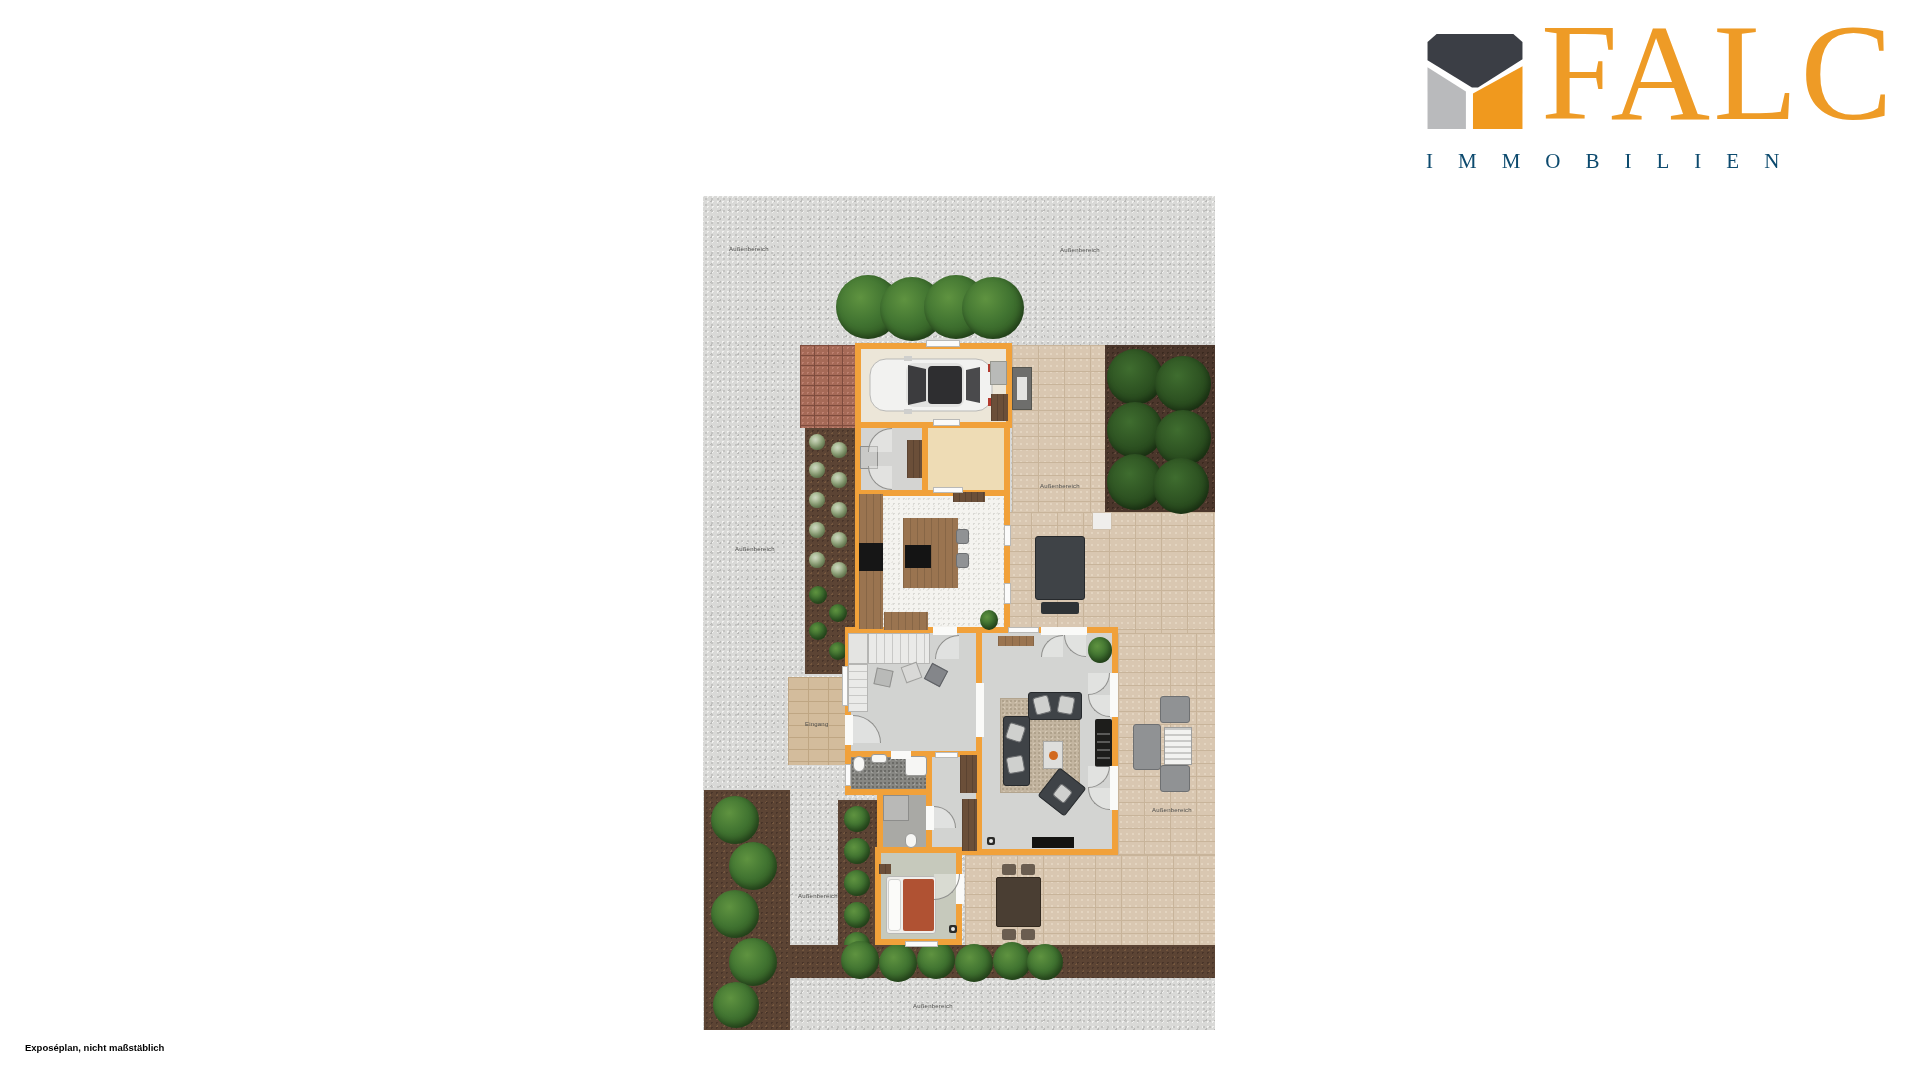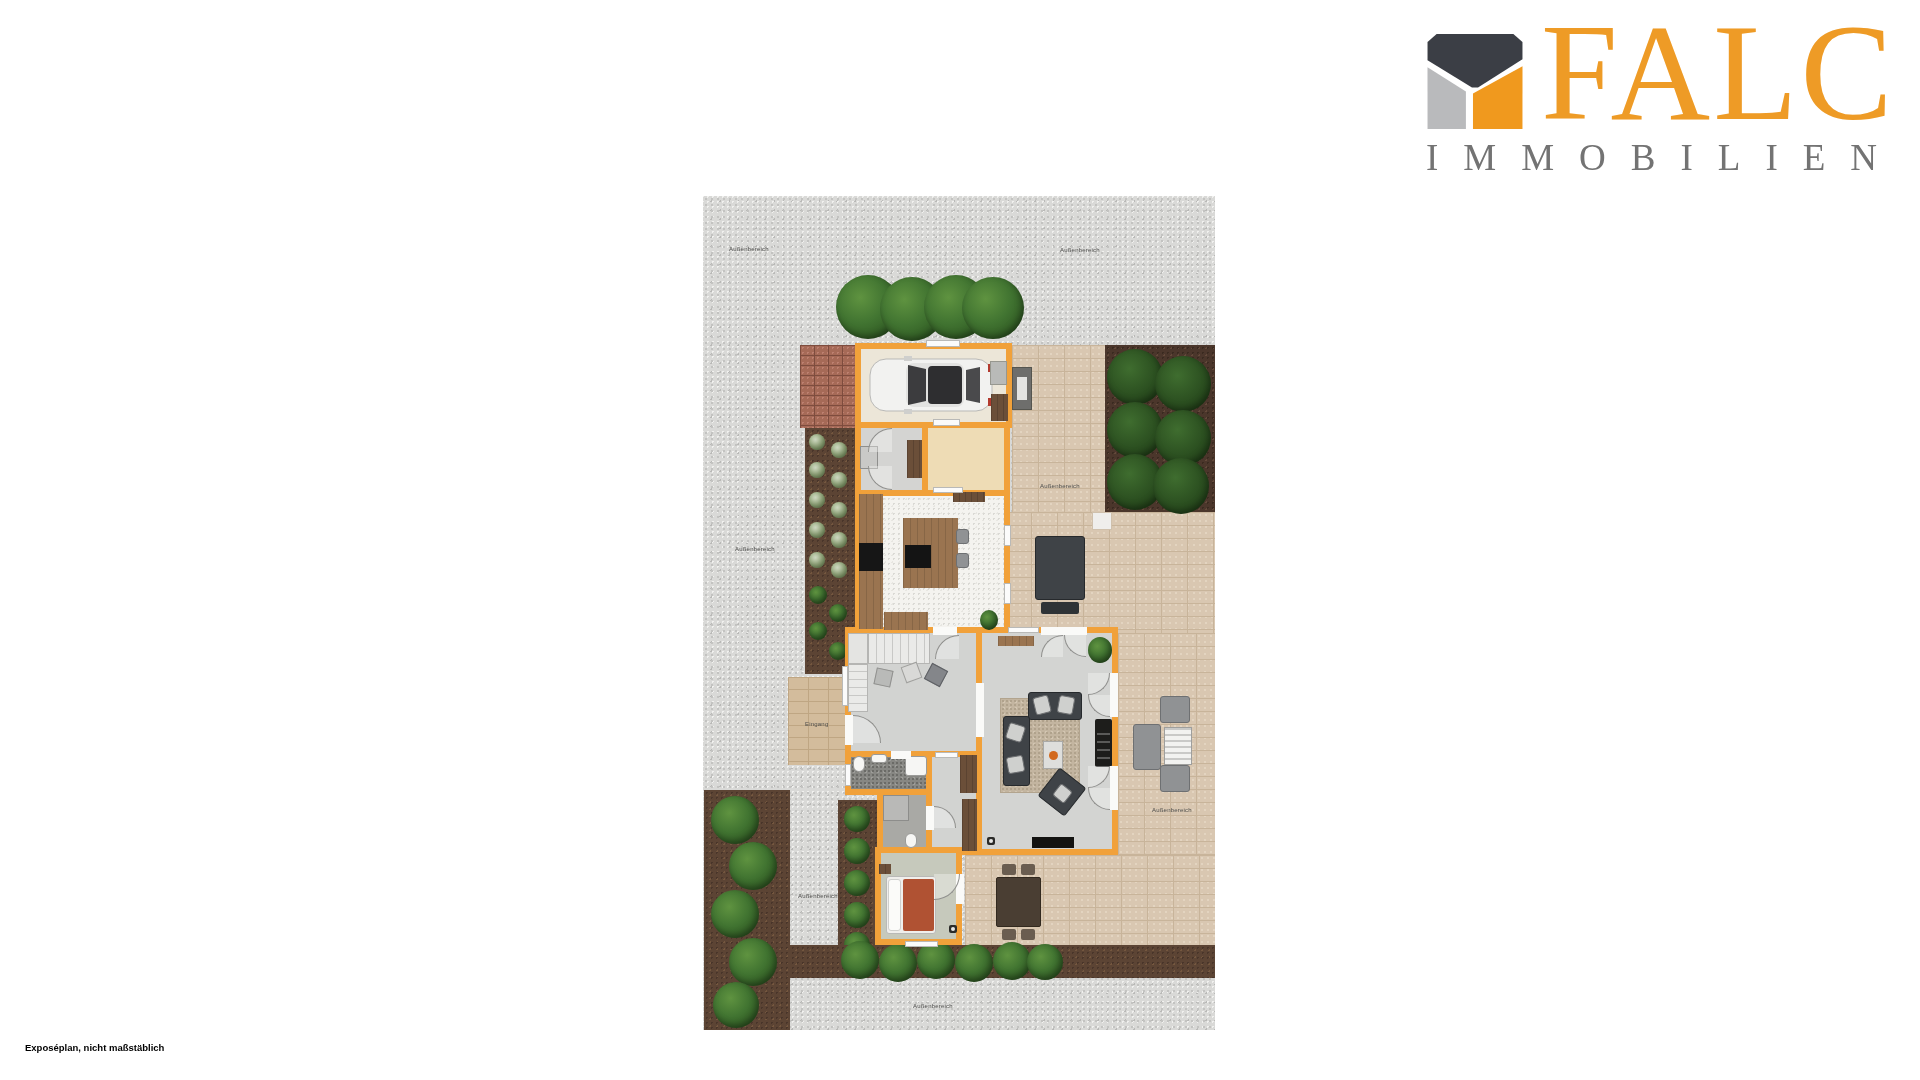--- a/index.html
+++ b/index.html
@@ -3,22 +3,22 @@
 <meta charset="utf-8">
 <style>
   *{margin:0;padding:0;box-sizing:border-box}
   html,body{width:1920px;height:1080px}
   body{background:#fff;font-family:"Liberation Sans",sans-serif;position:relative;overflow:hidden}
   .abs{position:absolute}
 
   
   .logo-name{position:absolute;left:1541px;top:4px;font-family:"Liberation Serif",serif;
     font-size:138px;line-height:1;color:#EE9B26;letter-spacing:3px;font-weight:500}
-  .logo-subtitle{position:absolute;left:1426px;top:136px;font-family:"Liberation Serif",serif;
-    font-size:37px;color:#737373;letter-spacing:25px;white-space:nowrap}
+  .logo-subtitle{position:absolute;left:1426px;top:149px;font-family:"Liberation Serif",serif;
+    font-size:21px;color:#0c4a6e;letter-spacing:25px;white-space:nowrap}
 
   
   .plan{position:absolute;left:703px;top:196px;width:512px;height:834px}
   .gravel{background-color:#d9d9d7;
     background-image:radial-gradient(#c3c3c1 1px,transparent 1px),
       radial-gradient(#f1f1ef 1px,transparent 1px),
       radial-gradient(#b9b9b7 1px,transparent 1px);
     background-size:6px 6px,5px 5px,9px 9px;background-position:0 0,2px 3px,4px 1px}
   .soil{background-color:#5c4434;
     background-image:radial-gradient(#49352a 1px,transparent 1px),radial-gradient(#74573f 1px,transparent 1px);

